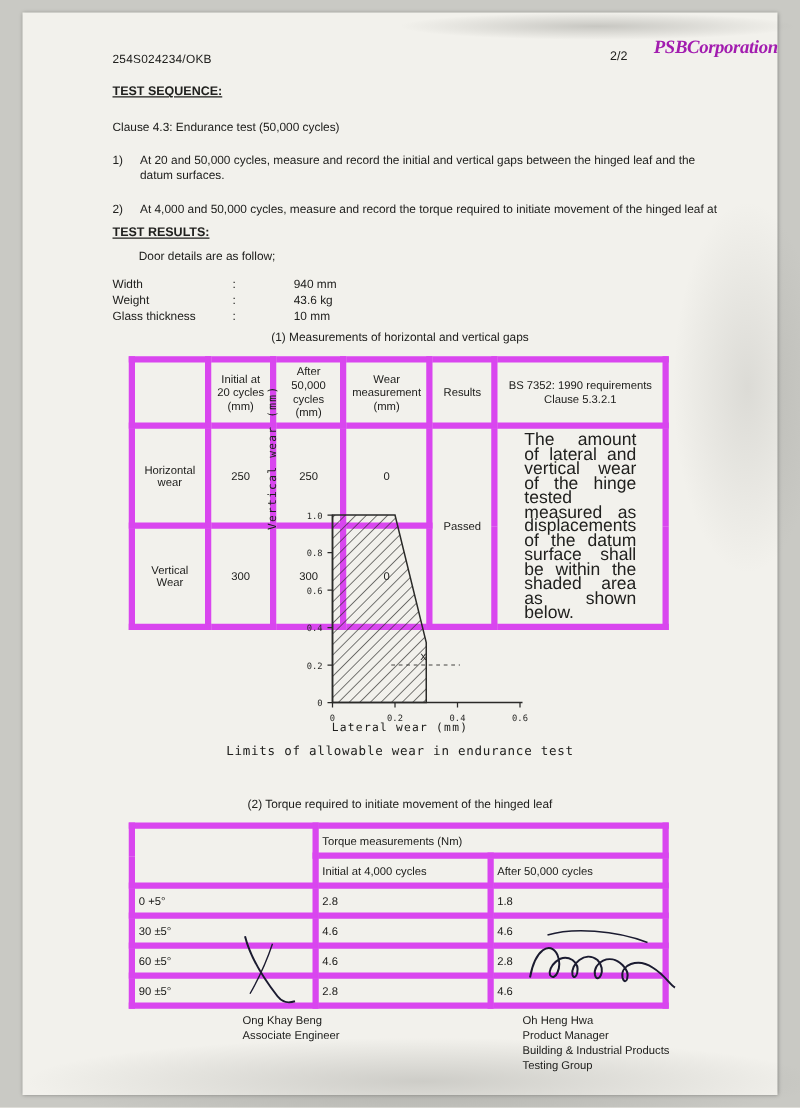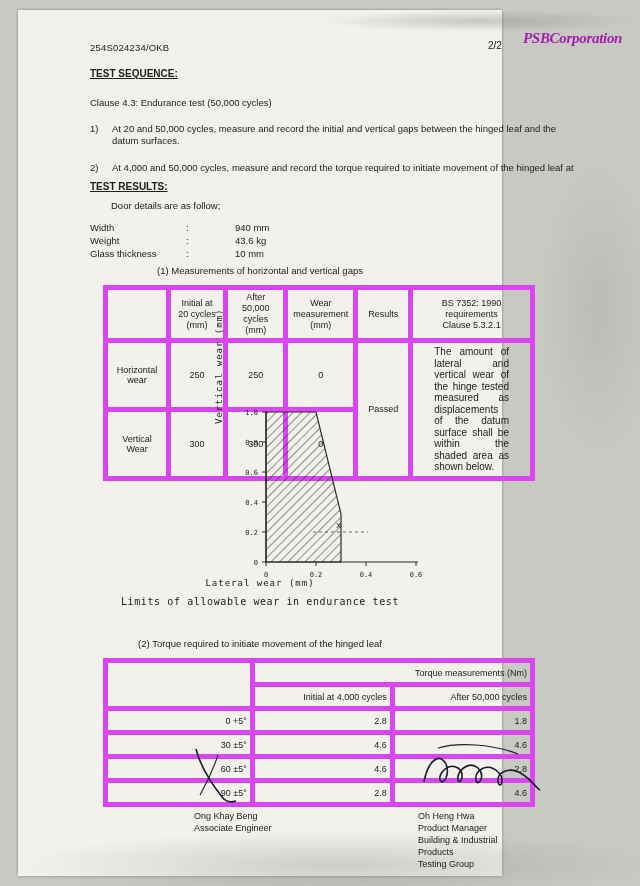--- a/index.html
+++ b/index.html
@@ -6,21 +6,21 @@
   body{
     width:640px;height:886px;
     background:#c9c9c4;
     font-family:"Liberation Sans", sans-serif;
     position:relative;
     overflow:hidden;
   }
   .page{
     position:absolute;
     left:18px;top:10px;
-    width:484px;height:866px;
+    width:604px;height:866px;
     background:#f2f1ec;
     box-shadow:0 0 3px rgba(0,0,0,.35);
   }
   
   .blotch{position:absolute;border-radius:50%;pointer-events:none;}
   .b1{left:300px;top:0px;width:320px;height:22px;background:radial-gradient(ellipse at center,rgba(120,120,115,.35),rgba(120,120,115,0) 70%);}
   .b2{left:0px;top:820px;width:640px;height:70px;background:radial-gradient(ellipse at center,rgba(120,120,115,.30),rgba(120,120,115,0) 70%);}
   .b3{left:520px;top:150px;width:120px;height:300px;background:radial-gradient(ellipse at center,rgba(140,140,135,.22),rgba(140,140,135,0) 70%);}
 
   .inner{position:absolute;left:0;top:0;right:0;bottom:0;color:#20201e;}
@@ -45,24 +45,24 @@
   .dl-v{left:200px;margin-left:17px;}
 
   .cap{position:absolute;font-size:9.5px;text-align:center;width:100%;left:0;}
 
   table{border-collapse:collapse;position:absolute;font-size:9px;}
   table td,table th{border:5px solid #d946ef;padding:2px 3px;vertical-align:middle;font-weight:normal;}
   #tbl1{left:85px;top:275px;width:432px;}
   #tbl1 td{text-align:center;}
   #tbl1 .hc{height:34px;line-height:11px;}
   #tbl1 .rowh{height:28px;}
-  #tbl1 .reqcell{text-align:justify;font-size:10px;line-height:11.5px;padding:3px 21px;}
+  #tbl1 .reqcell{text-align:justify;font-size:14px;line-height:11.5px;padding:3px 21px;}
 
   #tbl2{left:85px;top:648px;width:432px;}
-  #tbl2 td{text-align:right;height:15px;margin-top:12px;}
+  #tbl2 td{text-align:left;height:15px;margin-top:12px;}
 
   .chart-wrap{position:absolute;left:200px;top:392px;width:240px;height:190px;}
   .chart-cap1{position:absolute;left:0;top:586px;width:100%;text-align:center;font-size:10px;font-family:"DejaVu Sans Mono",monospace;letter-spacing:.6px;}
 
   .ylab{position:absolute;left:196px;top:414px;transform:rotate(-90deg);transform-origin:left top;font-family:"DejaVu Sans Mono",monospace;font-size:9px;letter-spacing:1px;white-space:nowrap;}
   .xlab{position:absolute;left:0;top:568px;width:100%;text-align:center;font-family:"DejaVu Sans Mono",monospace;font-size:9px;letter-spacing:1px;}
 
   .sig{position:absolute;font-size:9px;line-height:12px;}
   .sig1{left:176px;top:800px;}
   .sig2{left:400px;top:800px;}

